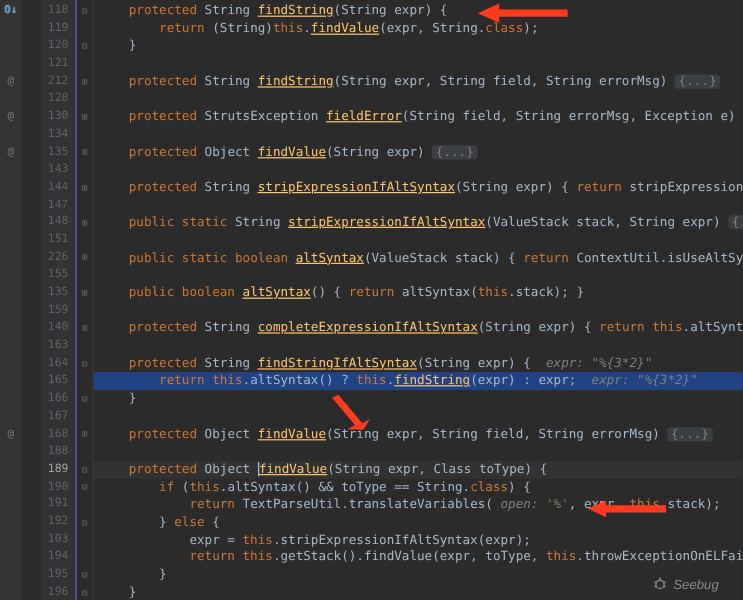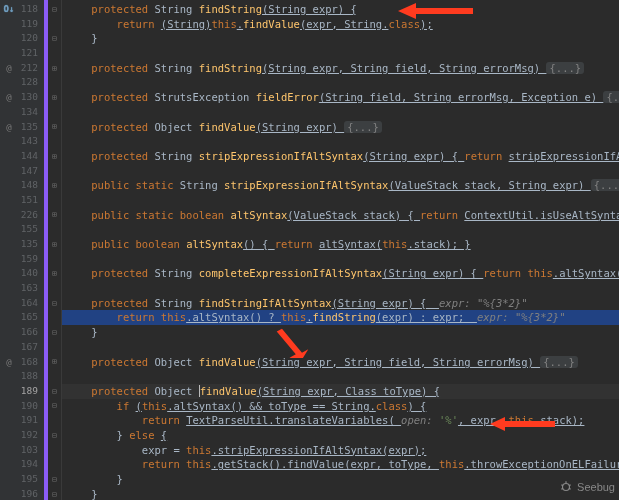--- a/index.html
+++ b/index.html
@@ -30,21 +30,22 @@
   }
   .mk .ov { color: #6e9cbe; font-weight: bold; text-shadow: 0 0 1px #6e9cbe;}
   .line-numbers {
     width: 30px;
     background: #313335;
     color: #606366;
     text-align: right;
     padding-right: 6px;
     flex-shrink: 0;
     padding-top: 2px;
-    border-right: 4px solid #8b5cf6;
+    border-right: 1px solid #8b5cf6;
+    margin-left: 16px;
   }
   .line-numbers .ln { height: 14.7px; font-size: 9.5px; line-height: 14.7px; }
   .line-numbers .ln.cur { color: #a4a3a3; }
   .fold-col {
     width: 14px;
     background: #2b2b2b;
     flex-shrink: 0;
     padding-top: 2px;
     border-right: 1px solid #3a3a3a;
   }
@@ -64,45 +65,46 @@
   }
   .code-area .cl {
     height: 14.7px;
     line-height: 14.7px;
     padding-left: 4px;
   }
   .cl.hl { background: #214283; }
   .cl.cur-line { background: #323232; }
   .k { color: #cc7832; }
   .t { color: #a9b7c6; }
-  .m { color: #ffc66d; }
-  .p { color: #a9b7c6; text-decoration: underline; }
+  .m { color: #ffc66d; text-decoration: underline; }
+  .p { color: #a9b7c6; }
   .s { color: #6a8759; }
   .c { color: #808080; font-style: italic; }
   .fold-tag { color: #808080; background: #3c3f41; border-radius: 3px; padding: 0 3px; }
   .caret {
     border-left: 1px solid #bbb;
     animation: blink 1s step-end infinite;
   }
   
   .arrow {
     position: absolute;
     pointer-events: none;
   }
   .arrow svg { display: block; }
   .watermark {
     position: absolute;
-    right: 4px;
+    right: 20px;
     bottom: 6px;
     color: #888;
     font-size: 11px;
     font-family: sans-serif;
     display: flex;
-    align-items: center;
+    align-items: flex-end;
     gap: 4px;
+    font-style: italic;
   }
   .watermark svg { width: 14px; height: 14px; }
 </style>
 </head>
 <body>
 
 <div class="editor">
   <div class="gutter-markers">
       <div class="mk">
         <span class="ov">O↓</span>

